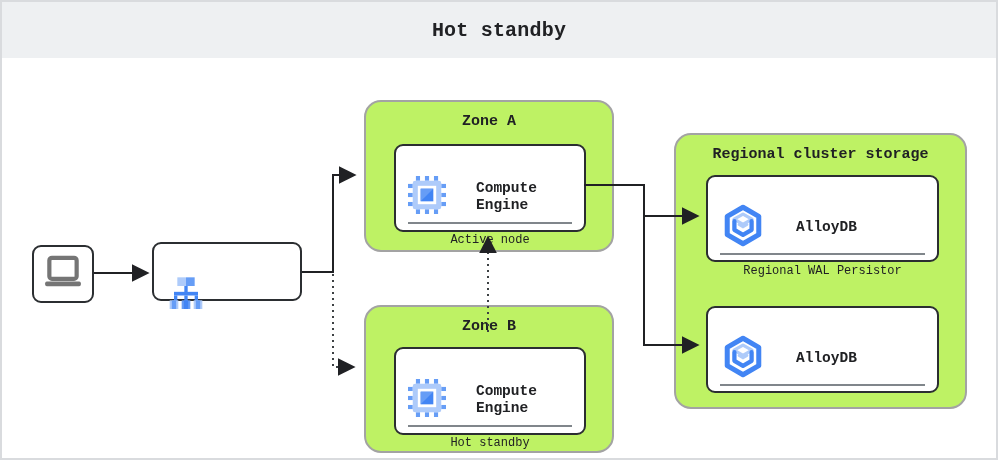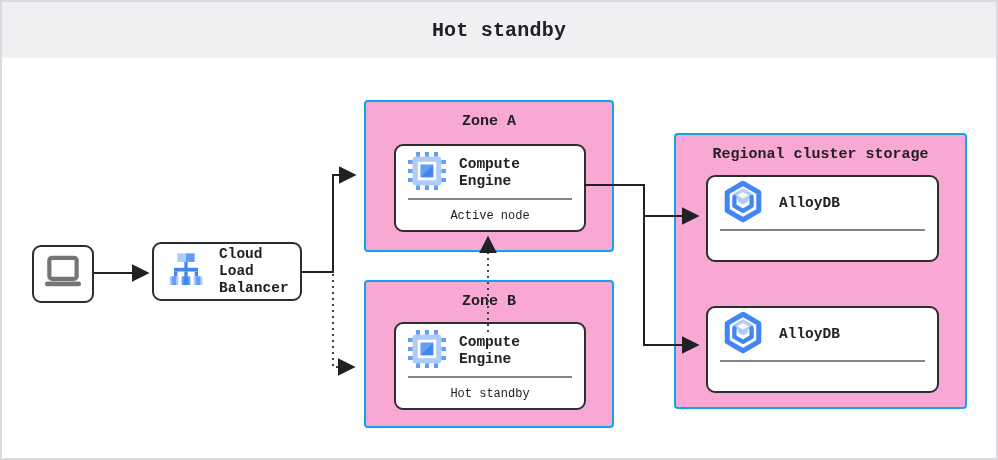--- a/index.html
+++ b/index.html
@@ -9,44 +9,44 @@
     border:2px solid #d9dbde; background:#ffffff;
     color:#202124; overflow:hidden;font-family:Liberation Mono, monospace;
   }
   .header {
     position:absolute; left:0; top:0; right:0; height:56px;
     background:#eef0f2; display:flex; align-items:center; justify-content:center;
   }
   .header .title { font-size:20px; font-weight:bold; letter-spacing:.2px; }
 
   .group {
-    position:absolute; background:#f9a8d4;
-    border:2px solid #0ea5e9; border-radius:4px;
+    position:absolute; background:#bef264;
+    border:2px solid #a3a3a3; border-radius:17px;
   }
   .group-title {
     text-align:center; font-weight:bold; font-size:15px; padding-top:11px;
   }
   .node {
     position:absolute; background:#ffffff;
     border:2px solid #2b2e31; border-radius:9px;
   }
   .node-row {
-    display:flex; align-items:center; gap:13px; padding:0 12px; 
+    display:flex; align-items:center; gap:30px; padding:0 12px;margin-top:24px; 
   }
   .node-label { font-weight:bold; font-size:14.5px; line-height:1.18; }
   .divider { height:2px; background:#80868b; margin:0 12px; }
   .node-sub { text-align:center; font-size:12px; padding-top:9px; }
 
   
   #laptop-box { left:30px; top:243px; width:62px; height:58px; display:flex; align-items:center; justify-content:center; }
   #clb-box { left:150px; top:240px; width:150px; height:59px; }
   #clb-box .node-row { height:100%; }
 
   #zone-a { left:362px; top:98px;  width:250px; height:152px; }
-  #zone-b { left:362px; top:278px; width:250px; height:148px; }
+  #zone-b { left:362px; top:303px; width:250px; height:148px; }
   .ce-node { left:28px; width:192px; height:88px; }
   #ce-a { top:42px; }
   #ce-b { top:40px; }
   .ce-node .node-row { height:52px; padding-top:2px; }
 
   #rcs { left:672px; top:131px; width:293px; height:276px; }
   .adb-node { left:30px; width:233px; height:87px; }
   #adb-1 { top:40px; }
   #adb-2 { top:171px; }
   .adb-node .node-row { height:52px; padding-top:2px; }
@@ -85,21 +85,20 @@
           <rect x="11" y="13.5" width="2" height="3.2" fill="#4285f4"></rect>
           <rect x="17.2" y="13.5" width="2" height="3.2" fill="#4285f4"></rect>
           <rect x="2.2" y="16.4" width="5.2" height="5.2" fill="#aecbfa"></rect>
           <rect x="3.5" y="16.4" width="2.6" height="5.2" fill="#669df6"></rect>
           <rect x="9.4" y="16.4" width="5.2" height="5.2" fill="#669df6"></rect>
           <rect x="10.7" y="16.4" width="2.6" height="5.2" fill="#4285f4"></rect>
           <rect x="16.6" y="16.4" width="5.2" height="5.2" fill="#aecbfa"></rect>
           <rect x="17.9" y="16.4" width="2.6" height="5.2" fill="#669df6"></rect>
         </svg>
       </span>
-      <div class="node-label" style="width:84px">Cloud Load Balancer</div>
     </div>
   </div>
 
   <div class="group" id="zone-a">
     <div class="group-title">Zone A</div>
     <div class="node ce-node" id="ce-a">
       <div class="node-row">
         <span>
           <svg width="38" height="38" viewBox="0 0 24 24">
             <g fill="#669df6">
@@ -171,20 +170,21 @@
           <svg width="46" height="43" viewBox="0 0 24 24">
             <polygon points="12,1.8 20.8,6.9 20.8,17.1 12,22.2 3.2,17.1 3.2,6.9" fill="#ffffff" stroke="#4285f4" stroke-width="2.8" stroke-linejoin="round"></polygon>
             <polygon points="12,5.6 17,8.5 12,11.4 7,8.5" fill="none" stroke="#aecbfa" stroke-width="1.8" stroke-linejoin="round"></polygon>
             <path d="M7.2,9.6 L7.2,14.4 L12,17.2 L16.8,14.4 L16.8,9.6" fill="none" stroke="#4285f4" stroke-width="2.4" stroke-linejoin="round" stroke-linecap="round"></path>
             <path d="M9.8,11.4 L12,12.7 L14.2,11.4" fill="none" stroke="#aecbfa" stroke-width="1.6" stroke-linecap="round"></path>
           </svg>
         </span>
         <div class="node-label">AlloyDB</div>
       </div>
       <div class="divider"></div>
+      <div class="node-sub">Regional WAL Persistor</div>
     </div>
 
     <div class="node adb-node" id="adb-2">
       <div class="node-row">
         <span>
           <svg width="46" height="43" viewBox="0 0 24 24">
             <polygon points="12,1.8 20.8,6.9 20.8,17.1 12,22.2 3.2,17.1 3.2,6.9" fill="#ffffff" stroke="#4285f4" stroke-width="2.8" stroke-linejoin="round"></polygon>
             <polygon points="12,5.6 17,8.5 12,11.4 7,8.5" fill="none" stroke="#aecbfa" stroke-width="1.8" stroke-linejoin="round"></polygon>
             <path d="M7.2,9.6 L7.2,14.4 L12,17.2 L16.8,14.4 L16.8,9.6" fill="none" stroke="#4285f4" stroke-width="2.4" stroke-linejoin="round" stroke-linecap="round"></path>
             <path d="M9.8,11.4 L12,12.7 L14.2,11.4" fill="none" stroke="#aecbfa" stroke-width="1.6" stroke-linecap="round"></path>

